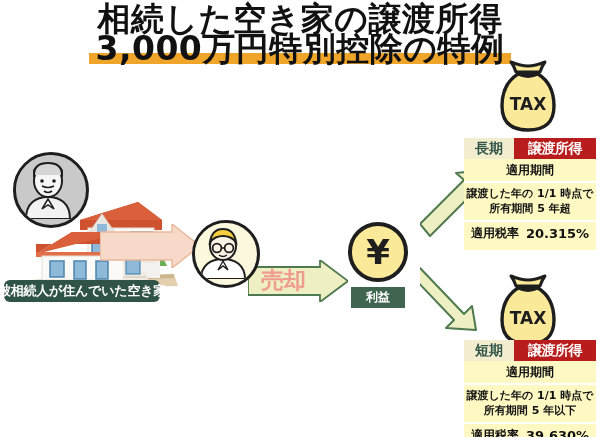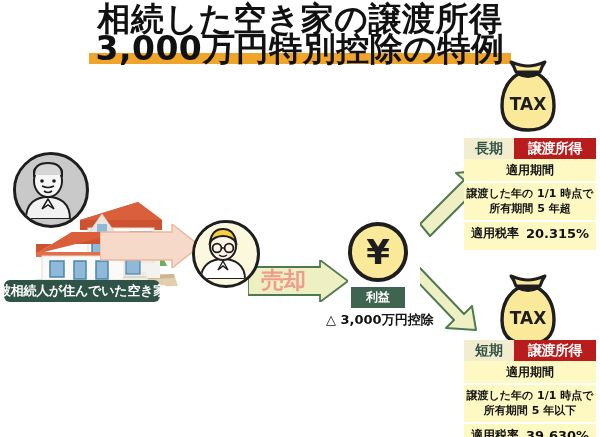--- a/index.html
+++ b/index.html
@@ -408,21 +408,20 @@
 
   <div class="arrow-baikyaku">
     <svg width="100" height="42" viewBox="0 0 100 42" style="position:absolute;left:0;top:0;">
       <polygon points="0,7 72,7 72,0 100,21 72,42 72,35 0,35" fill="#eef0c4" stroke="#4f7a4f" stroke-width="1.8"></polygon>
     </svg>
     <span class="lbl">売却</span>
   </div>
 
   <div class="coin">¥</div>
   <div class="profit-badge">利益</div>
-  <div class="deduction-note">△ 3,000万円控除</div>
 
   <div class="arrow-up">
     <svg width="70" height="72" viewBox="0 0 70 72">
       <polygon points="0,56 44,12 36,5 66,2 62,32 54,24 10,68" fill="#eef0c4" stroke="#4f7a4f" stroke-width="2" stroke-linejoin="round"></polygon>
     </svg>
   </div>
   <div class="arrow-down">
     <svg width="72" height="74" viewBox="0 0 72 74">
       <polygon points="0,10 44,56 52,48 56,72 26,70 34,62 -8,18" fill="#eef0c4" stroke="#4f7a4f" stroke-width="2" stroke-linejoin="round"></polygon>
     </svg>

